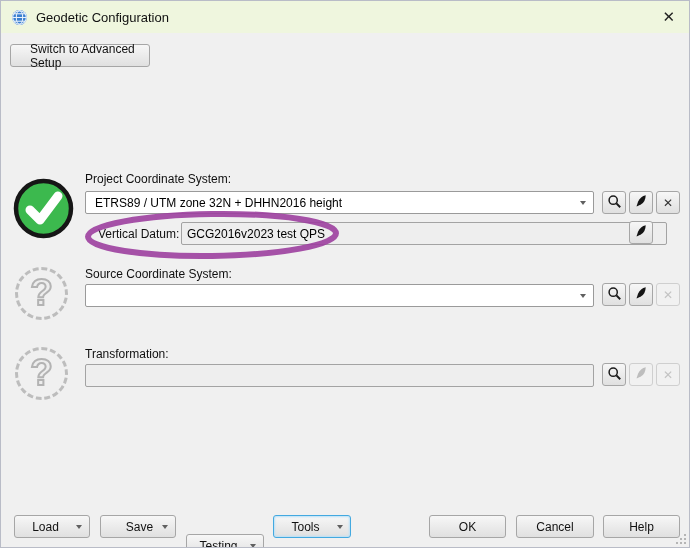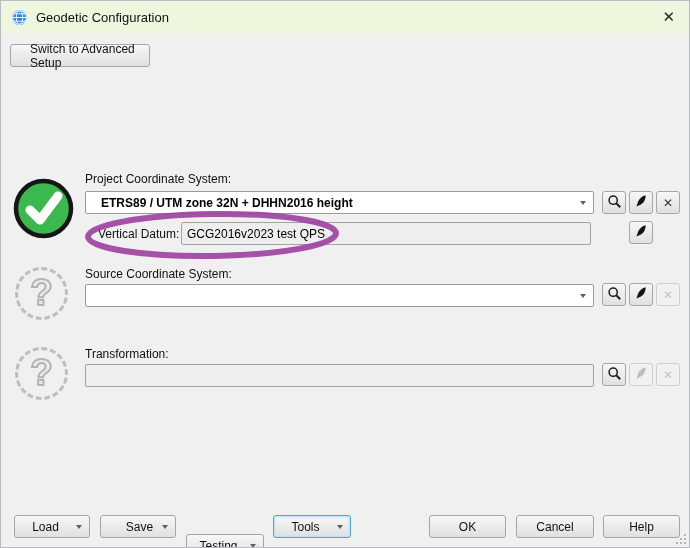--- a/index.html
+++ b/index.html
@@ -10,21 +10,21 @@
   .titlebar .close{position:absolute;right:14px;top:0;height:32px;line-height:32px;font-size:15px;color:#222;cursor:default;}
   .btn{position:absolute;box-sizing:border-box;height:23px;background:linear-gradient(#f7f7f7,#eaeaea 55%,#e0e0e0);border:1px solid #a6a6a6;border-radius:3px;font-size:12px;color:#111;display:flex;align-items:center;justify-content:center;}
   .btn.icon-btn{width:24px;padding:0;}
   .btn.disabled{background:#f1f1f1;border-color:#cfcfcf;}
   .btn.focused{border-color:#43a9e0;box-shadow:inset 0 0 2px 1px #b9e0f7;}
   .split .split-label{flex:1;text-align:center;}
   .caret{width:0;height:0;border-left:3.5px solid transparent;border-right:3.5px solid transparent;border-top:4px solid #606060;display:inline-block;}
   .split .caret{margin-right:7px;}
   .label{position:absolute;font-size:12px;color:#101010;}
   .combo{position:absolute;box-sizing:border-box;height:23px;background:#fff;border:1px solid #9a9a9a;border-radius:2px;display:flex;align-items:center;font-size:12px;color:#000;}
-  .combo .combo-text{flex:1;padding-left:15px;white-space:nowrap;overflow:hidden;font-weight:bold;}
+  .combo .combo-text{flex:1;padding-left:9px;white-space:nowrap;overflow:hidden;}
   .combo .arrow-zone{width:20px;display:flex;align-items:center;justify-content:center;align-self:stretch;}
   .field{position:absolute;box-sizing:border-box;height:23px;background:#eeeeee;border:1px solid #a3a3a3;border-radius:2px;font-size:12px;color:#000;display:flex;align-items:center;padding-left:5px;white-space:nowrap;overflow:hidden;}
   .status-icon{position:absolute;}
   .q-icon{position:absolute;width:53px;height:53px;border:3px dashed #bdbdbd;border-radius:50%;display:flex;align-items:center;justify-content:center;box-sizing:border-box;}
   .q-icon span{font-size:37px;font-weight:bold;color:#ededed;-webkit-text-stroke:2px #b3b3b3;line-height:1;margin-top:-3px;}
   .annotation{position:absolute;pointer-events:none;}
   .grip{position:absolute;right:3px;bottom:3px;width:12px;height:12px;}
   .grip i{position:absolute;width:2px;height:2px;background:#b5b5b5;}
 </style>
 </head>
@@ -80,21 +80,21 @@
       <svg width="14" height="14" viewBox="0 0 16 16">
           <path d="M13.4 1.4 C9.5 2.2 6.2 5 4.6 8.8 L3.1 13.3 L3.0 14.2 L4.2 13.7 L7.8 12 C11.3 10.2 13.2 6.3 13.4 1.4 Z" fill="#141414"></path>
         </svg>
     </span>
   </div>
   <div class="btn icon-btn" style="left:655px;top:190px;font-size:12px;color:#333;">
     <span>✕</span>
   </div>
 
   <div class="label" style="left:97px;top:226px;">Vertical Datum:</div>
-  <div class="field" style="left:180px;top:221px;width:410px;">
+  <div class="field" style="left:180px;top:221px;width:486px;">
     <span>GCG2016v2023 test QPS</span>
   </div>
   <div class="btn icon-btn" style="left:628px;top:220px;">
     <span>
       <svg width="14" height="14" viewBox="0 0 16 16">
           <path d="M13.4 1.4 C9.5 2.2 6.2 5 4.6 8.8 L3.1 13.3 L3.0 14.2 L4.2 13.7 L7.8 12 C11.3 10.2 13.2 6.3 13.4 1.4 Z" fill="#141414"></path>
         </svg>
     </span>
   </div>
 

